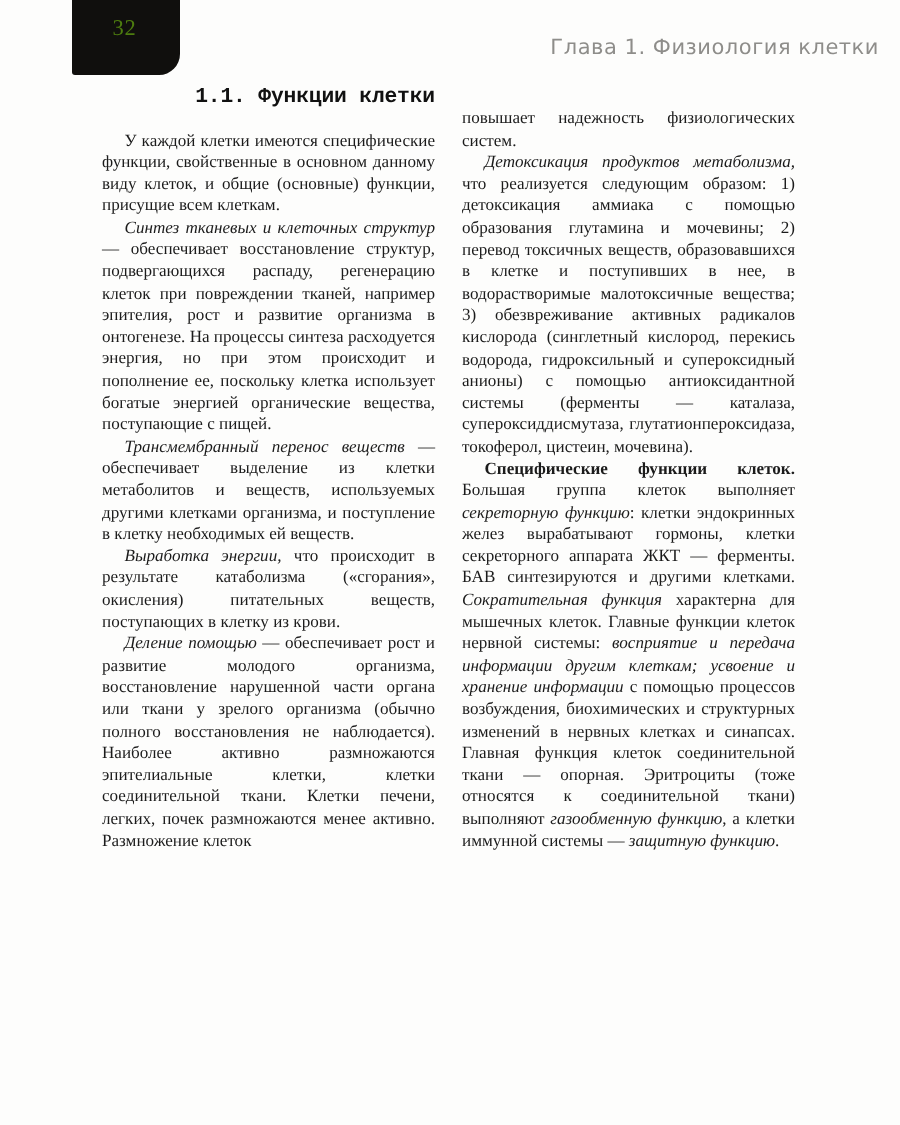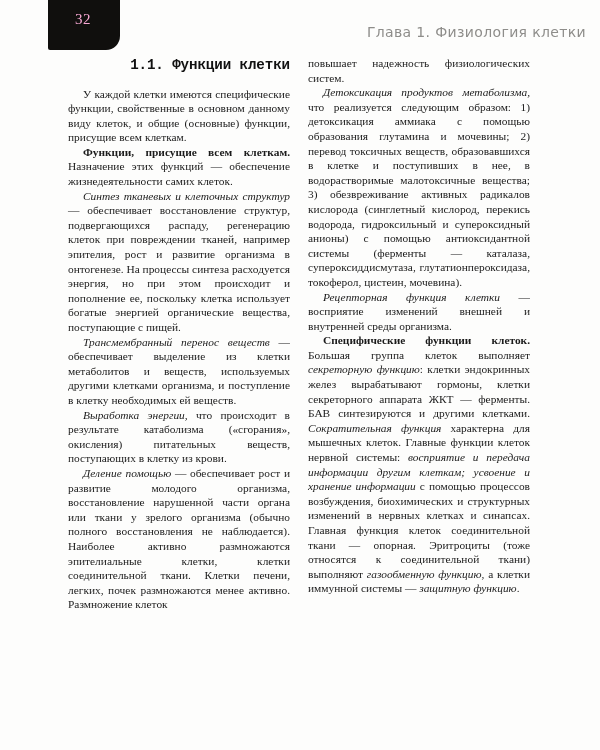--- a/index.html
+++ b/index.html
@@ -34,21 +34,21 @@
     background: #100f0d;
     border-bottom-right-radius: 14px;
     border-bottom-left-radius: 2px;
   }
   .page-tab .num {
     position: absolute;
     left: 0;
     right: 2px;
     bottom: 22px;
     text-align: center;
-    color: #f9a8d4;
+    color: #4d7c0f;
     font-family: "Liberation Serif", "DejaVu Serif", serif;
     font-size: 15px;
     letter-spacing: 0.5px;
   }
 
   
   .running-head {
     position: absolute;
     right: 14px;
     top: 24px;
@@ -95,21 +95,21 @@
   h2.section-title .l2 { display: block; }
 
   p {
     margin: 0;
     text-indent: 15px;
   }
   b  { font-weight: bold; }
   i  { font-style: italic; margin-top: 12px; }
 
   
-  .col-right > p:first-child { text-indent: 0; }
+  .col-right > p:first-child { text-indent: 0; margin-top: 16px; }
 </style>
 </head>
 <body>
 
 <div id="page">
 
   <div class="page-tab">
     <div class="num">32</div>
   </div>
 
@@ -118,39 +118,37 @@
   <div class="columns">
 
     <div class="col col-left">
 
       <h2 class="section-title">
         <span>1.1. Функции клетки</span>
       </h2>
 
       <p><span>У каждой клетки имеются специфические функции, свойственные в основном данному виду клеток, и общие (основные) функции, присущие всем клеткам.</span></p>
 
-      <p><b>Функции, присущие всем клеткам.</b><span> Назначение этих функций — обеспечение жизнедеятельности самих клеток.</span></p>
 
       <p><i>Синтез тканевых и клеточных структур</i><span> — обеспечивает восстановление структур, подвергающихся распаду, регенерацию клеток при повреждении тканей, например эпителия, рост и развитие организма в онтогенезе. На процессы синтеза расходуется энергия, но при этом происходит и пополнение ее, поскольку клетка использует богатые энергией органические вещества, поступающие с пищей.</span></p>
 
       <p><i>Трансмембранный перенос веществ</i><span> — обеспечивает выделение из клетки метаболитов и веществ, используемых другими клетками организма, и поступление в клетку необходимых ей веществ.</span></p>
 
       <p><i>Выработка энергии,</i><span> что происходит в результате катаболизма («сгорания», окисления) питательных веществ, поступающих в клетку из крови.</span></p>
 
       <p><i>Деление помощью</i><span> — обеспечивает рост и развитие молодого организма, восстановление нарушенной части органа или ткани у зрелого организма (обычно полного восстановления не наблюдается). Наиболее активно размножаются эпителиальные клетки, клетки соединительной ткани. Клетки печени, легких, почек размножаются менее активно. Размножение клеток</span></p>
 
     </div>
 
     <div class="col col-right">
 
       <p><span>повышает надежность физиологических систем.</span></p>
 
       <p><i>Детоксикация продуктов метаболизма,</i><span> что реализуется следующим образом: 1) детоксикация аммиака с помощью образования глутамина и мочевины; 2) перевод токсичных веществ, образовавшихся в клетке и поступивших в нее, в водорастворимые малотоксичные вещества; 3) обезвреживание активных радикалов кислорода (синглетный кислород, перекись водорода, гидроксильный и супероксидный анионы) с помощью антиоксидантной системы (ферменты — каталаза, супероксиддисмутаза, глутатионпероксидаза, токоферол, цистеин, мочевина).</span></p>
 
-      <p><i>Рецепторная функция клетки</i><span> — восприятие изменений внешней и внутренней среды организма.</span></p>
 
       <p><b>Специфические функции клеток.</b><span> Большая группа клеток выполняет </span><i>секреторную функцию</i><span>: клетки эндокринных желез вырабатывают гормоны, клетки секреторного аппарата ЖКТ — ферменты. БАВ синтезируются и другими клетками. </span><i>Сократительная функция</i><span> характерна для мышечных клеток. Главные функции клеток нервной системы: </span><i>восприятие и передача информации другим клеткам; усвоение и хранение информации</i><span> с помощью процессов возбуждения, биохимических и структурных изменений в нервных клетках и синапсах. Главная функция клеток соединительной ткани — опорная. Эритроциты (тоже относятся к соединительной ткани) выполняют </span><i>газообменную функцию</i><span>, а клетки иммунной системы — </span><i>защитную функцию</i><span>.</span></p>
 
 
     </div>
 
   </div>
 </div>
 
 </body></html>

